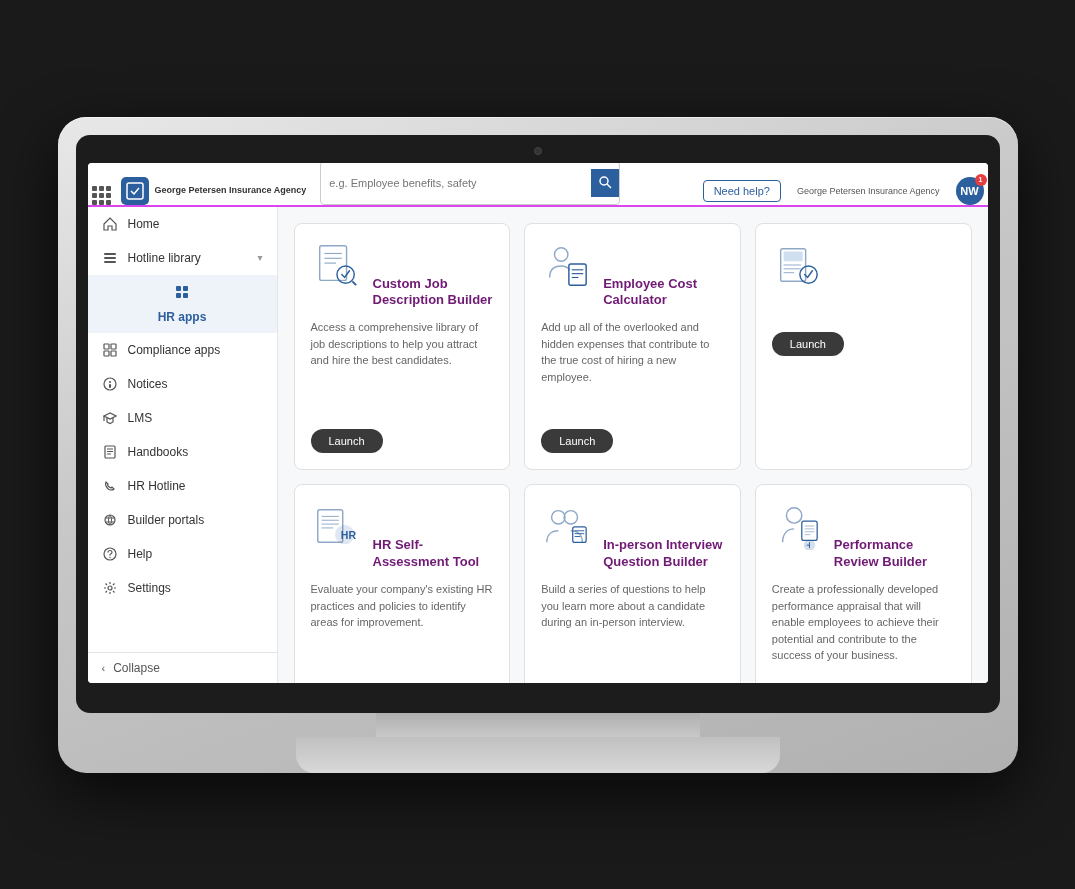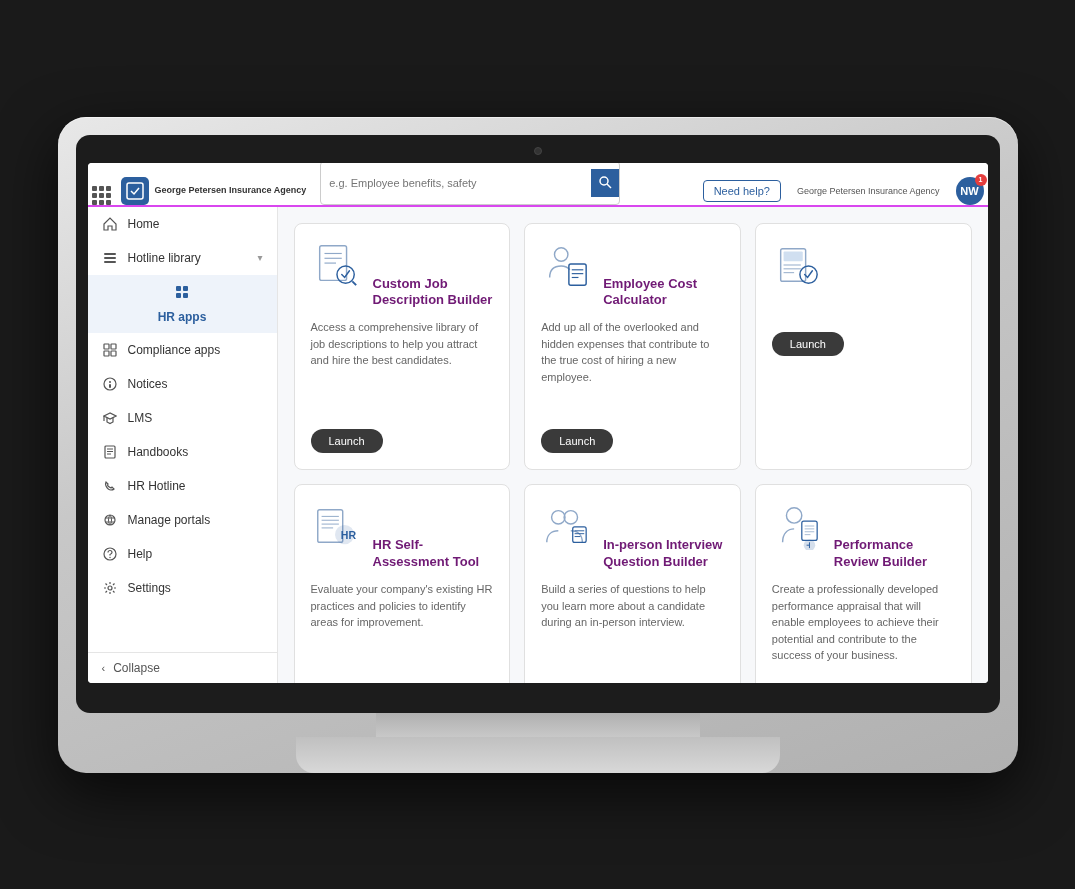--- a/index.html
+++ b/index.html
@@ -520,21 +520,21 @@
             <div class="nav-item">
               <span class="nav-icon">
                 <svg width="14" height="14" viewBox="0 0 14 14">
                     <circle cx="7" cy="7" r="5" fill="none" stroke="currentColor" stroke-width="1.2"></circle>
                     <path d="M7 2 C5 4 5 10 7 12" fill="none" stroke="currentColor" stroke-width="1"></path>
                     <path d="M7 2 C9 4 9 10 7 12" fill="none" stroke="currentColor" stroke-width="1"></path>
                     <line x1="2.5" y1="5" x2="11.5" y2="5" stroke="currentColor" stroke-width="1"></line>
                     <line x1="2.5" y1="9" x2="11.5" y2="9" stroke="currentColor" stroke-width="1"></line>
                   </svg>
               </span>
-              <span class="nav-label">Manage portals</span>
+              <span class="nav-label">Builder portals</span>
             </div>
 
             <div class="nav-item">
               <span class="nav-icon">
                 <svg width="14" height="14" viewBox="0 0 14 14">
                     <circle cx="7" cy="7" r="6" fill="none" stroke="currentColor" stroke-width="1.2"></circle>
                     <path d="M5 5.5C5 4.4 5.9 3.5 7 3.5S9 4.4 9 5.5C9 6.5 8 7 7 7.5V8.5" stroke="currentColor" stroke-width="1.2" fill="none"></path>
                     <circle cx="7" cy="10.5" r="0.7" fill="currentColor"></circle>
                   </svg>
               </span>

